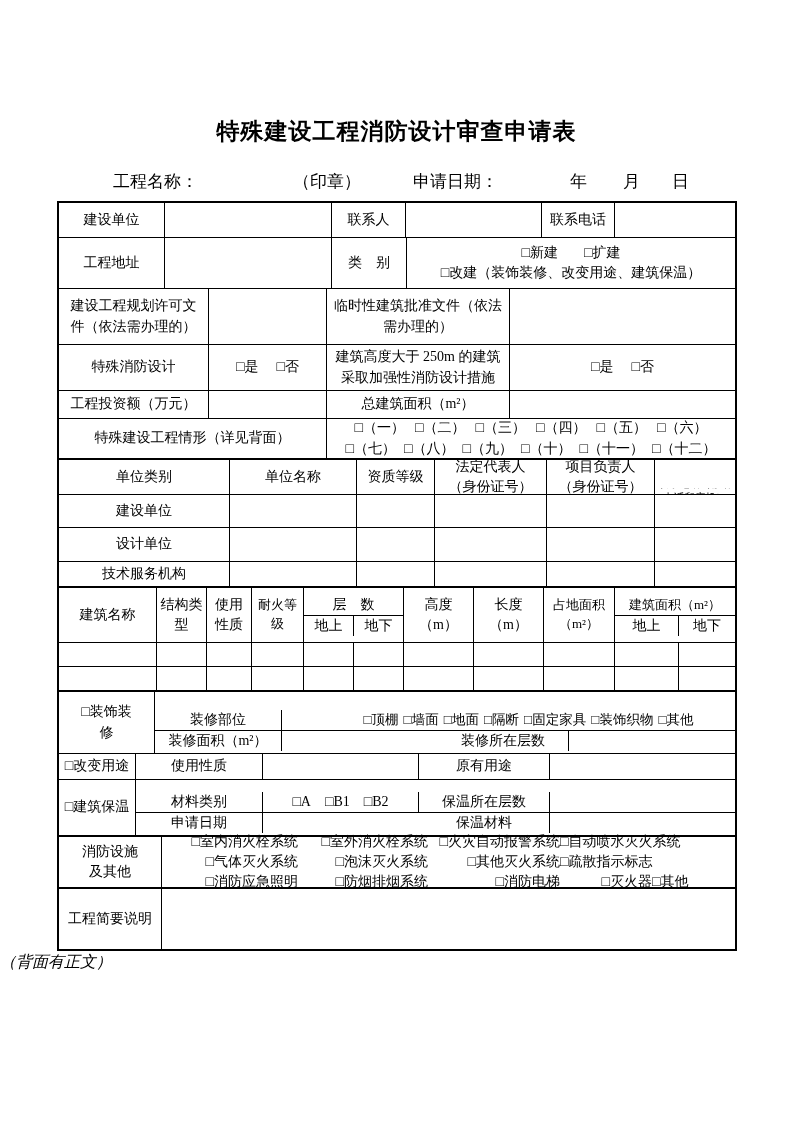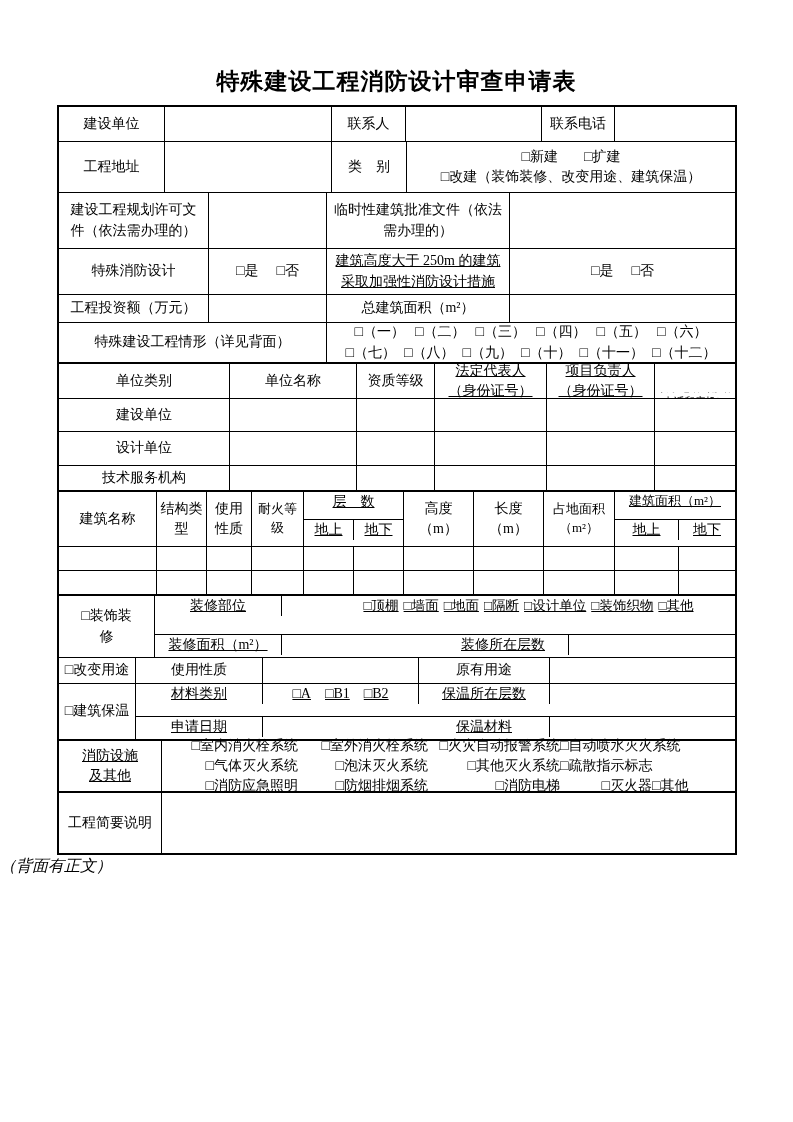--- a/index.html
+++ b/index.html
@@ -1,47 +1,60 @@
 <!DOCTYPE html>
 <html><head>
 <meta charset="utf-8">
 <style>
   html,body{margin:0;padding:0;background:#fff;}
   .page{width:793px;height:1122px;background:#fff;color:#000;position:relative;overflow:hidden;
         font-family:"Liberation Serif","DejaVu Serif",serif;}
-  .title{text-align:center;margin:0;padding-top:66px;font-size:23px;font-weight:bold;letter-spacing:1px;}
+  .title{text-align:center;margin:0;padding-top:116px;font-size:23px;font-weight:bold;letter-spacing:1px;}
   .hline{display:flex;align-items:flex-end;font-size:17px;margin:22px 0 0 113px;height:24px;}
   .hblank{display:inline-block;height:20px;}
   .tbl{width:680px;margin:8px 0 0 57px;border:2px solid #000;box-sizing:border-box;font-size:14px;line-height:1.45;}
   .row{display:flex;border-top:1px solid #000;box-sizing:border-box;align-items:stretch;}
   .row:first-child{border-top:none;}
   .row.thick{border-top:2px solid #000;}
   .c{border-right:1px solid #000;box-sizing:border-box;display:flex;flex-direction:column;
      align-items:center;justify-content:center;text-align:center;padding:0 2px;overflow:hidden;}
   .c.last{border-right:none;flex:1;}
   .col{display:flex;flex-direction:column;box-sizing:border-box;}
   .col.br{border-right:1px solid #000;}
   .col.last{flex:1;}
-  .sub{display:flex;box-sizing:border-box;align-items:flex-start;text-decoration:underline;}
+  .sub{display:flex;box-sizing:border-box;align-items:flex-end;}
   .sub + .sub{border-top:1px solid #000;}
   .opts{display:flex;align-items:center;justify-content:center;}
-  .blockline{display:block;text-decoration:underline;}
+  .blockline{display:block;}
   .fl{display:flex;align-items:center;padding-left:6px;height:23px;text-align:right;}
   .fl span{display:inline-block;white-space:nowrap;}
   .w130{width:130px;} .w132{width:132px;} .w92{width:92px;}
   .fs13{font-size:13px;} .fs135{font-size:13.5px;padding-left:40px;} .fs105{font-size:10.5px;line-height:1.35;margin-top:28px;}
   .footnote{font-size:16px;text-align:left;padding:1px 112px 0 0;font-style:italic;}
 </style>
 </head>
 <body>
 
 <div class="page">
 
   <h1 class="title">特殊建设工程消防设计审查申请表</h1>
 
+  <div class="hline">
+    <span>工程名称：</span>
+    <span class="hblank" style="width:95px"></span>
+    <span>（印章）</span>
+    <span class="hblank" style="width:52px"></span>
+    <span>申请日期：</span>
+    <span class="hblank" style="width:72px"></span>
+    <span>年</span>
+    <span class="hblank" style="width:36px"></span>
+    <span>月</span>
+    <span class="hblank" style="width:32px"></span>
+    <span>日</span>
+  </div>
 
   <div class="tbl">
 
     <div class="row" style="height:34px">
       <div class="c" style="width:106px">建设单位</div>
       <div class="c" style="width:167px"></div>
       <div class="c" style="width:74px">联系人</div>
       <div class="c" style="width:136px"></div>
       <div class="c" style="width:73px">联系电话</div>
       <div class="c last"></div>
@@ -217,21 +230,21 @@
       <div class="c" style="width:96px;padding:16px">□装饰装修</div>
       <div class="col last">
         <div class="sub" style="height:38px">
           <div class="c" style="width:127px">装修部位</div>
           <div class="c last">
             <div class="opts fs135" style="gap:5px">
               <span>□顶棚</span>
               <span>□墙面</span>
               <span>□地面</span>
               <span>□隔断</span>
-              <span>□设计单位</span>
+              <span>□固定家具</span>
               <span>□装饰织物</span>
               <span>□其他</span>
             </div>
           </div>
         </div>
         <div class="sub grow">
           <div class="c" style="width:127px">装修面积（m²）</div>
           <div class="c" style="width:156px"></div>
           <div class="c" style="width:131px">装修所在层数</div>
           <div class="c last"></div>

